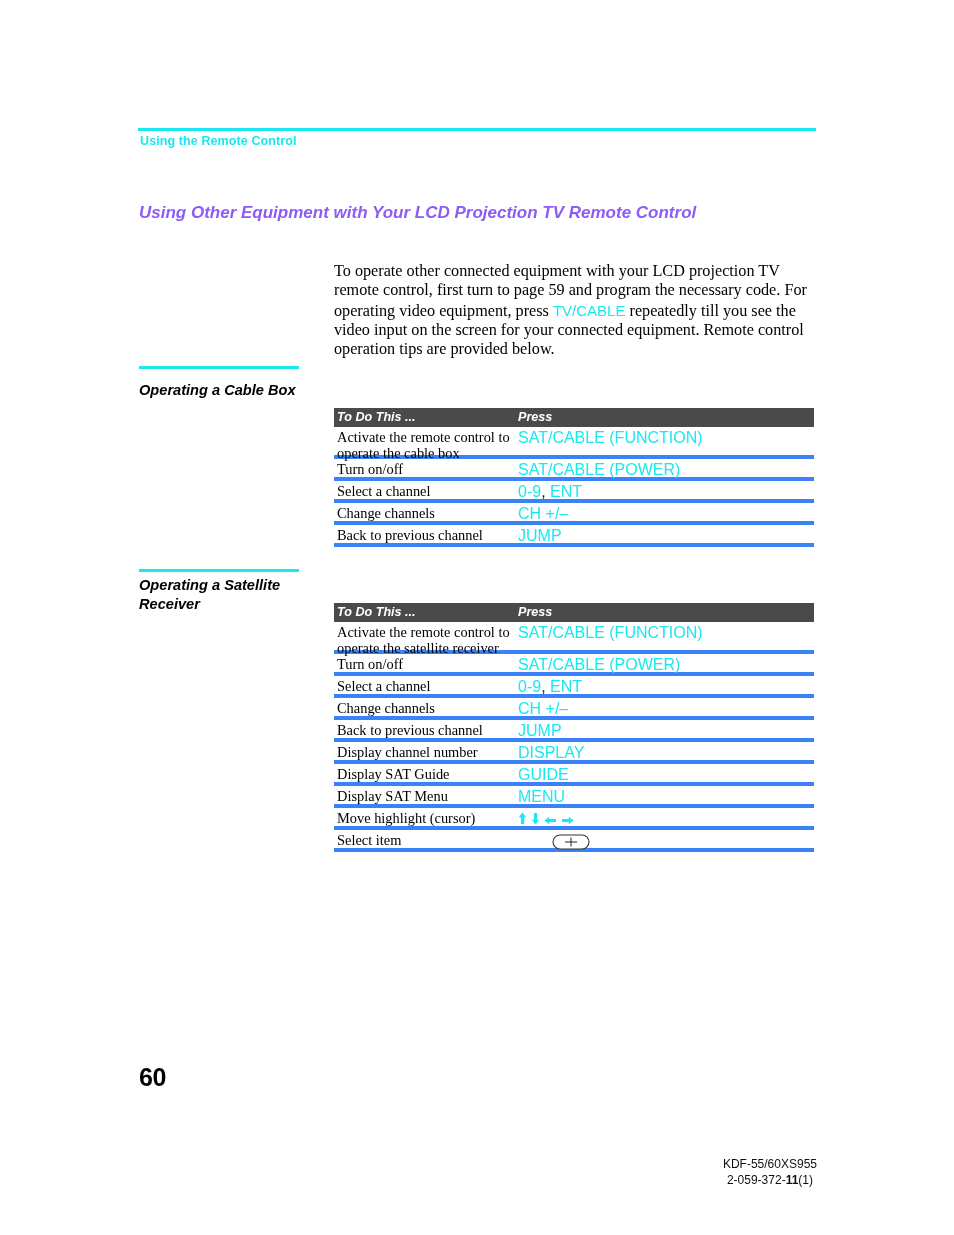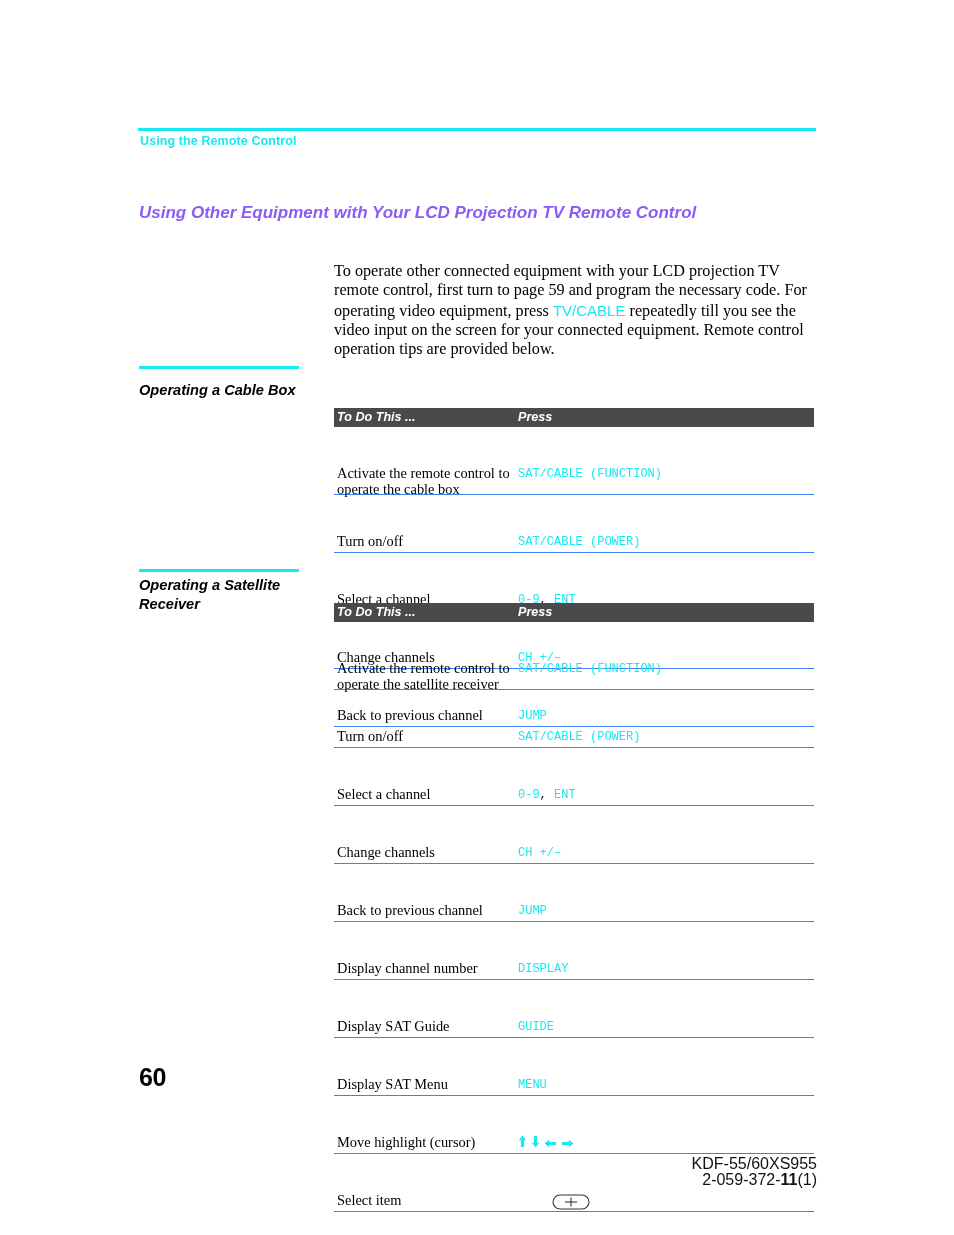--- a/index.html
+++ b/index.html
@@ -115,40 +115,39 @@
     font-style: italic;
     font-size: 12.6px;
     color: #ffffff;
     white-space: nowrap;
   }
   .tbl-head .th.c1 { left: 3px; }
   .tbl-head .th.c2 { left: 184px; }
 
   .row {
     position: relative;
-    border-bottom: 1px solid #3b82f6;
+    border-bottom: 4px solid #3b82f6;
     box-sizing: border-box;
-    margin-top: 36px;
   }
   .row .cell-do {
     position: absolute;
     left: 3px;
     top: 3px;
     width: 178px;
     font-size: 14.4px;
     line-height: 15.6px;
     color: #000000;
   }
   .row .cell-press {
     position: absolute;
     left: 184px;
     top: 3px;
     width: 290px;
-    font-family: Liberation Mono, monospace;
-    font-size: 12px;
+    font-family: Liberation Sans, sans-serif;
+    font-size: 16px;
     line-height: 16px;
     color: #19e8f0;
     white-space: nowrap;
   }
   .row.tall  { height: 32px; }
   .row.short { height: 22px; }
   .row .cell-press .sep { color: #1b1b1b; }
 
   
   .arrows {
@@ -184,23 +183,23 @@
     font-size: 25px;
     color: #000000;
     letter-spacing: -0.3px;
   }
 
   
   .footer {
     position: absolute;
     right: 137px;
     top: 1156px;
-    text-align: right;
-    font-family: "Liberation Sans", "DejaVu Sans", sans-serif;
-    font-size: 16px;
+    text-align: center;
+    font-family: "Liberation Sans", "DejaVu Sans", sans-serif;
+    font-size: 12px;
     line-height: 16px;
     color: #111111;
   }
   .footer .b { font-weight: bold; }
 </style>
 </head>
 <body>
 
 <div class="page">
 

